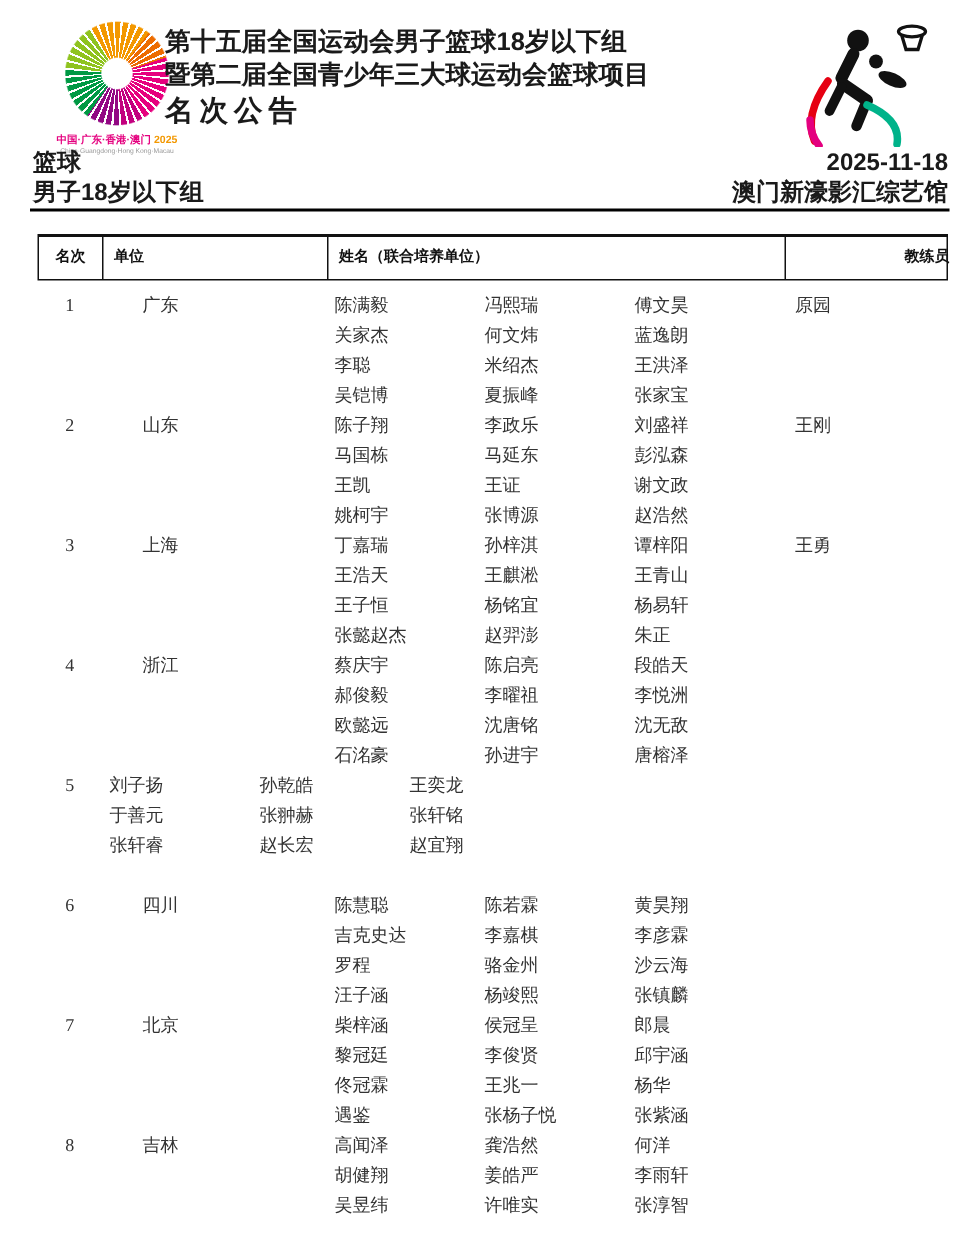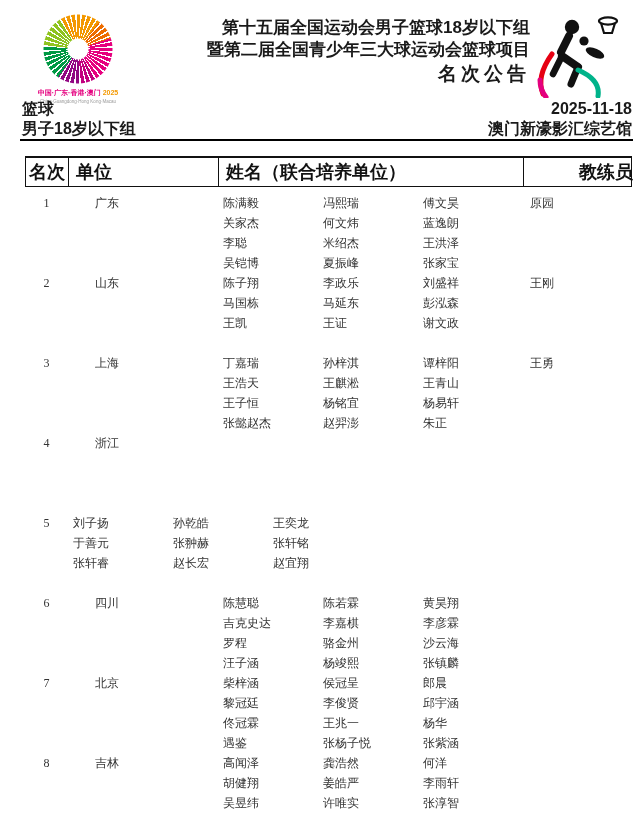--- a/index.html
+++ b/index.html
@@ -3,21 +3,21 @@
 <meta charset="utf-8">
 <style>
   html,body { margin:0; padding:0; background:#888; }
   .page {
     position:relative; width:640px; height:834px; margin:0 auto;
     background:#ffffff; overflow:hidden;
     font-family:"Liberation Serif", serif; color:#1a1a1a;
   }
 
   
-  .titles { position:absolute; left:110px; right:110px; top:17px; text-align:right;
+  .titles { position:absolute; left:110px; right:110px; top:17px; text-align:left;
             font-family:"Liberation Sans", sans-serif; }
   .title-line { font-size:17px; font-weight:bold; line-height:22px; white-space:nowrap; }
   .subtitle   { font-size:19px; font-weight:bold; margin-top:0; letter-spacing:4px; }
 
   .emblem { position:absolute; left:28px; top:13px; width:100px; text-align:center; }
   .flower {
     width:72px; height:72px; margin:0 auto; border-radius:50%;
     background:
       repeating-conic-gradient(from 4deg, #fff 0deg 2.6deg, rgba(255,255,255,0) 2.6deg 9deg),
       conic-gradient(from 0deg,
@@ -46,21 +46,21 @@
 
   
   .rtable { position:absolute; left:25px; top:156px; width:607px;
             font-size:12px; color:#333; }
   .thead {
     display:grid; grid-template-columns:43px 150px 305px 109px;
     border-top:2px solid #111; border-bottom:1.5px solid #111;
     border-left:1px solid #111; border-right:1px solid #111;
     height:28px; align-items:center;
     font-family:"Liberation Sans", sans-serif; font-weight:bold;
-    font-size:18px; color:#111;
+    font-size:10px; color:#111;
   }
   .thead .th { padding-left:7px; border-right:1px solid #111; height:28px;
                line-height:28px; box-sizing:border-box; overflow:hidden; }
   .thead .th:first-child { text-align:center; padding-left:0; }
   .thead .th:last-child  { border-right:none;text-align:right; }
 
   .tbody { padding-top:6px; }
   .trow { display:grid; grid-template-columns:43px 150px 305px 109px;
           height:80px; box-sizing:border-box; align-items:start; }
   .c-rank  { text-align:center; line-height:20px; }
@@ -164,20 +164,25 @@
             <div class="nline">
               <div class="nm">马国栋</div>
               <div class="nm">马延东</div>
               <div class="nm">彭泓森</div>
             </div>
             <div class="nline">
               <div class="nm">王凯</div>
               <div class="nm">王证</div>
               <div class="nm">谢文政</div>
             </div>
+            <div class="nline">
+              <div class="nm">姚柯宇</div>
+              <div class="nm">张博源</div>
+              <div class="nm">赵浩然</div>
+            </div>
           </div>
     <div class="c-coach">王刚</div>
   </div>
 
   <div class="trow">
     <div class="c-rank">3</div>
     <div class="c-unit">上海</div>
     <div class="c-names">
             <div class="nline">
               <div class="nm">丁嘉瑞</div>
@@ -199,20 +204,42 @@
               <div class="nm">赵羿澎</div>
               <div class="nm">朱正</div>
             </div>
           </div>
     <div class="c-coach">王勇</div>
   </div>
 
   <div class="trow">
     <div class="c-rank">4</div>
     <div class="c-unit">浙江</div>
+    <div class="c-names">
+            <div class="nline">
+              <div class="nm">蔡庆宇</div>
+              <div class="nm">陈启亮</div>
+              <div class="nm">段皓天</div>
+            </div>
+            <div class="nline">
+              <div class="nm">郝俊毅</div>
+              <div class="nm">李曜祖</div>
+              <div class="nm">李悦洲</div>
+            </div>
+            <div class="nline">
+              <div class="nm">欧懿远</div>
+              <div class="nm">沈唐铭</div>
+              <div class="nm">沈无敌</div>
+            </div>
+            <div class="nline">
+              <div class="nm">石洺豪</div>
+              <div class="nm">孙进宇</div>
+              <div class="nm">唐榕泽</div>
+            </div>
+          </div>
     <div class="c-coach"></div>
   </div>
 
   <div class="trow">
     <div class="c-rank">5</div>
     <div class="c-names">
             <div class="nline">
               <div class="nm">刘子扬</div>
               <div class="nm">孙乾皓</div>
               <div class="nm">王奕龙</div>

